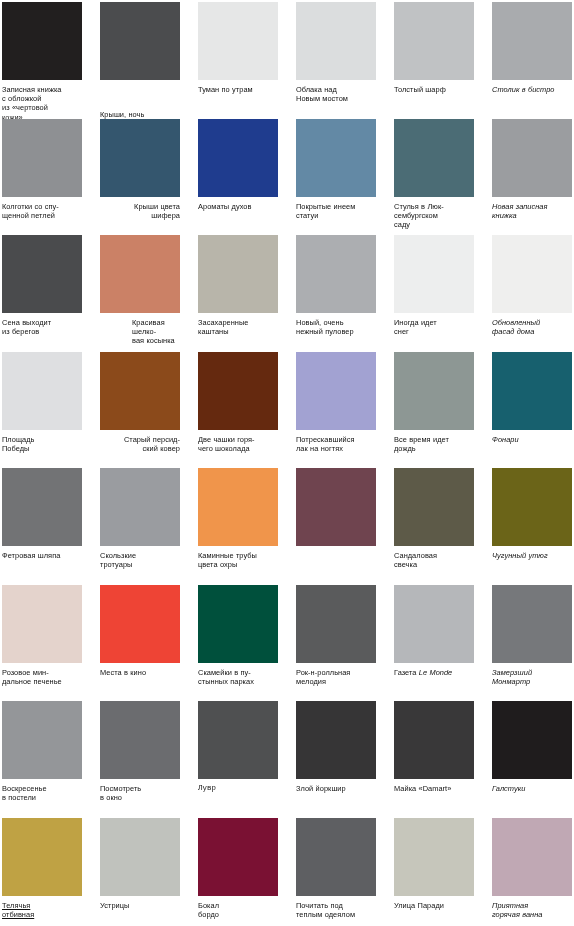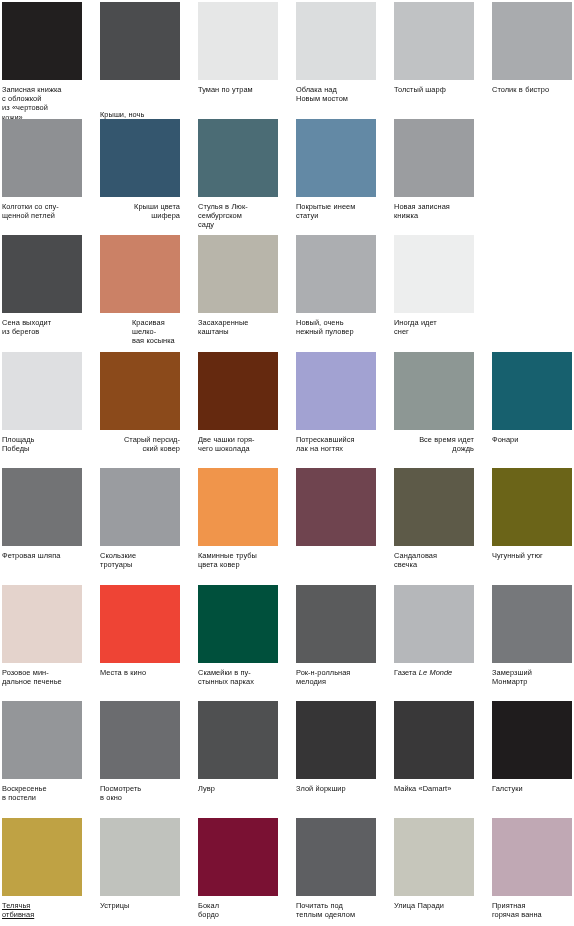--- a/index.html
+++ b/index.html
@@ -27,20 +27,21 @@
     height: 116.5px;
   }
   .swatch-cell {
     width: 80px;
     margin-right: 18px;
     display: flex;
     flex-direction: column;
   }
   .swatch-cell:last-child {
     margin-right: 12px;
+    font-style: italic;
   }
   .swatch-chip {
     width: 80px;
     height: 78px;
     flex: 0 0 78px;
   }
   .swatch-label {
     margin-top: 5px;
     font-size: 7.4px;
     line-height: 9.2px;
@@ -92,31 +93,35 @@
         <div class="swatch-chip" style="background-color: rgb(142, 144, 147);"></div>
         <div class="swatch-label" style="color: rgb(17, 17, 17);">Колготки со спу-
 щенной петлей</div>
       </div>
       <div class="swatch-cell">
         <div class="swatch-chip" style="background-color: rgb(52, 86, 110);"></div>
         <div class="swatch-label" style="color: rgb(17, 17, 17); text-align: right;">Крыши цвета
 шифера</div>
       </div>
       <div class="swatch-cell">
+        <div class="swatch-chip" style="background-color: rgb(31, 60, 142);"></div>
+        <div class="swatch-label" style="color: rgb(17, 17, 17);">Ароматы духов</div>
+      </div>
+      <div class="swatch-cell">
+        <div class="swatch-chip" style="background-color: rgb(99, 137, 165);"></div>
+        <div class="swatch-label" style="color: rgb(17, 17, 17);">Покрытые инеем
+статуи</div>
+      </div>
+      <div class="swatch-cell">
         <div class="swatch-chip" style="background-color: rgb(75, 108, 117);"></div>
         <div class="swatch-label" style="color: rgb(17, 17, 17);">Стулья в Люк-
 сембургском
 саду</div>
       </div>
       <div class="swatch-cell">
-        <div class="swatch-chip" style="background-color: rgb(99, 137, 165);"></div>
-        <div class="swatch-label" style="color: rgb(17, 17, 17);">Покрытые инеем
-статуи</div>
-      </div>
-      <div class="swatch-cell">
         <div class="swatch-chip" style="background-color: rgb(155, 157, 160);"></div>
         <div class="swatch-label" style="color: rgb(17, 17, 17);">Новая записная
 книжка</div>
       </div>
     </div>
     <div class="palette-row">
       <div class="swatch-cell">
         <div class="swatch-chip" style="background-color: rgb(74, 75, 77);"></div>
         <div class="swatch-label" style="color: rgb(17, 17, 17);">Сена выходит
 из берегов</div>
@@ -134,20 +139,25 @@
       <div class="swatch-cell">
         <div class="swatch-chip" style="background-color: rgb(172, 174, 177);"></div>
         <div class="swatch-label" style="color: rgb(17, 17, 17);">Новый, очень
 нежный пуловер</div>
       </div>
       <div class="swatch-cell">
         <div class="swatch-chip" style="background-color: rgb(237, 238, 238);"></div>
         <div class="swatch-label" style="color: rgb(17, 17, 17);">Иногда идет
 снег</div>
       </div>
+      <div class="swatch-cell">
+        <div class="swatch-chip" style="background-color: rgb(239, 239, 238);"></div>
+        <div class="swatch-label" style="color: rgb(17, 17, 17);">Обновленный
+фасад дома</div>
+      </div>
     </div>
     <div class="palette-row">
       <div class="swatch-cell">
         <div class="swatch-chip" style="background-color: rgb(222, 223, 225);"></div>
         <div class="swatch-label" style="color: rgb(17, 17, 17);">Площадь
 Победы</div>
       </div>
       <div class="swatch-cell">
         <div class="swatch-chip" style="background-color: rgb(139, 74, 27);"></div>
         <div class="swatch-label" style="color: rgb(17, 17, 17); text-align: right;">Старый персид-
@@ -158,42 +168,42 @@
         <div class="swatch-label" style="color: rgb(17, 17, 17);">Две чашки горя-
 чего шоколада</div>
       </div>
       <div class="swatch-cell">
         <div class="swatch-chip" style="background-color: rgb(162, 162, 210);"></div>
         <div class="swatch-label" style="color: rgb(17, 17, 17);">Потрескавшийся
 лак на ногтях</div>
       </div>
       <div class="swatch-cell">
         <div class="swatch-chip" style="background-color: rgb(141, 151, 148);"></div>
-        <div class="swatch-label" style="color: rgb(17, 17, 17); text-align: right;">Все время идет
+        <div class="swatch-label" style="color: rgb(17, 17, 17);">Все время идет
 дождь</div>
       </div>
       <div class="swatch-cell">
         <div class="swatch-chip" style="background-color: rgb(23, 96, 110);"></div>
         <div class="swatch-label" style="color: rgb(17, 17, 17);">Фонари</div>
       </div>
     </div>
     <div class="palette-row">
       <div class="swatch-cell">
         <div class="swatch-chip" style="background-color: rgb(114, 115, 117);"></div>
         <div class="swatch-label" style="color: rgb(17, 17, 17);">Фетровая шляпа</div>
       </div>
       <div class="swatch-cell">
         <div class="swatch-chip" style="background-color: rgb(154, 156, 160);"></div>
         <div class="swatch-label" style="color: rgb(17, 17, 17);">Скользкие
 тротуары</div>
       </div>
       <div class="swatch-cell">
         <div class="swatch-chip" style="background-color: rgb(240, 149, 75);"></div>
         <div class="swatch-label" style="color: rgb(17, 17, 17);">Каминные трубы
-цвета ковер</div>
+цвета охры</div>
       </div>
       <div class="swatch-cell">
         <div class="swatch-chip" style="background-color: rgb(111, 68, 79);"></div>
         <div class="swatch-label" style="color: rgb(17, 17, 17); margin-top: 38px;">Теплый
 паркетный пол</div>
       </div>
       <div class="swatch-cell">
         <div class="swatch-chip" style="background-color: rgb(93, 90, 72);"></div>
         <div class="swatch-label" style="color: rgb(17, 17, 17);">Сандаловая
 свечка</div>
@@ -239,21 +249,21 @@
         <div class="swatch-label" style="color: rgb(17, 17, 17);">Воскресенье
 в постели</div>
       </div>
       <div class="swatch-cell">
         <div class="swatch-chip" style="background-color: rgb(107, 108, 111);"></div>
         <div class="swatch-label" style="color: rgb(17, 17, 17);">Посмотреть
 в окно</div>
       </div>
       <div class="swatch-cell">
         <div class="swatch-chip" style="background-color: rgb(79, 80, 81);"></div>
-        <div class="swatch-label" style="color: rgb(17, 17, 17);">Лувр</div>
+        <div class="swatch-label" style="color: rgb(17, 17, 17); font-family: Liberation Mono, monospace;">Лувр</div>
       </div>
       <div class="swatch-cell">
         <div class="swatch-chip" style="background-color: rgb(54, 53, 54);"></div>
         <div class="swatch-label" style="color: rgb(17, 17, 17);">Злой йоркшир</div>
       </div>
       <div class="swatch-cell">
         <div class="swatch-chip" style="background-color: rgb(57, 56, 57);"></div>
         <div class="swatch-label" style="color: rgb(17, 17, 17);">Майка «Damart»</div>
       </div>
       <div class="swatch-cell">

